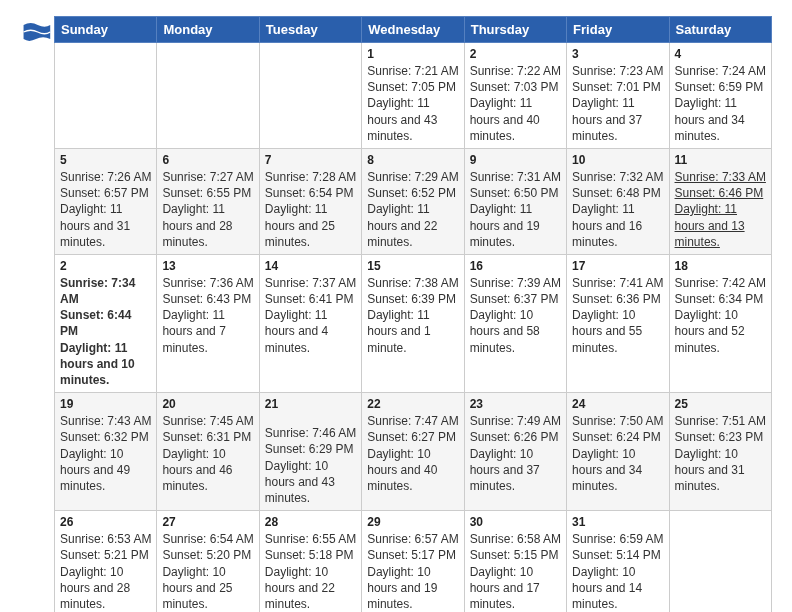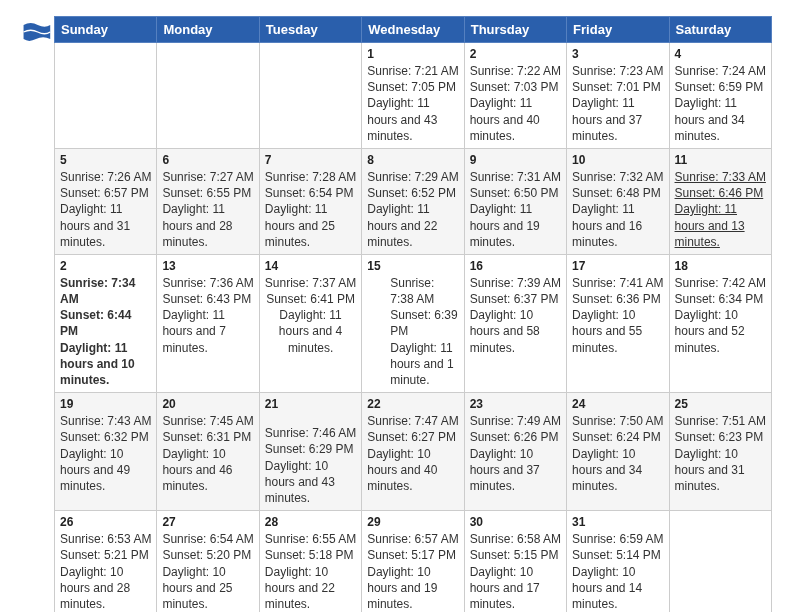--- a/index.html
+++ b/index.html
@@ -220,27 +220,27 @@
 Daylight: 11 hours and 10 minutes.</div>
           </td>
           <td>
             <span class="day-number">13</span>
             <div class="day-info" style="white-space: pre-line;">Sunrise: 7:36 AM
 Sunset: 6:43 PM
 Daylight: 11 hours and 7 minutes.</div>
           </td>
           <td>
             <span class="day-number">14</span>
-            <div class="day-info" style="white-space: pre-line; text-align: center;">Sunrise: 7:37 AM
+            <div class="day-info" style="white-space: pre-line;">Sunrise: 7:37 AM
 Sunset: 6:41 PM
 Daylight: 11 hours and 4 minutes.</div>
           </td>
           <td>
             <span class="day-number">15</span>
-            <div class="day-info" style="white-space: pre-line; margin-left: 23px;">Sunrise: 7:38 AM
+            <div class="day-info" style="white-space: pre-line;">Sunrise: 7:38 AM
 Sunset: 6:39 PM
 Daylight: 11 hours and 1 minute.</div>
           </td>
           <td>
             <span class="day-number">16</span>
             <div class="day-info" style="white-space: pre-line;">Sunrise: 7:39 AM
 Sunset: 6:37 PM
 Daylight: 10 hours and 58 minutes.</div>
           </td>
           <td>

